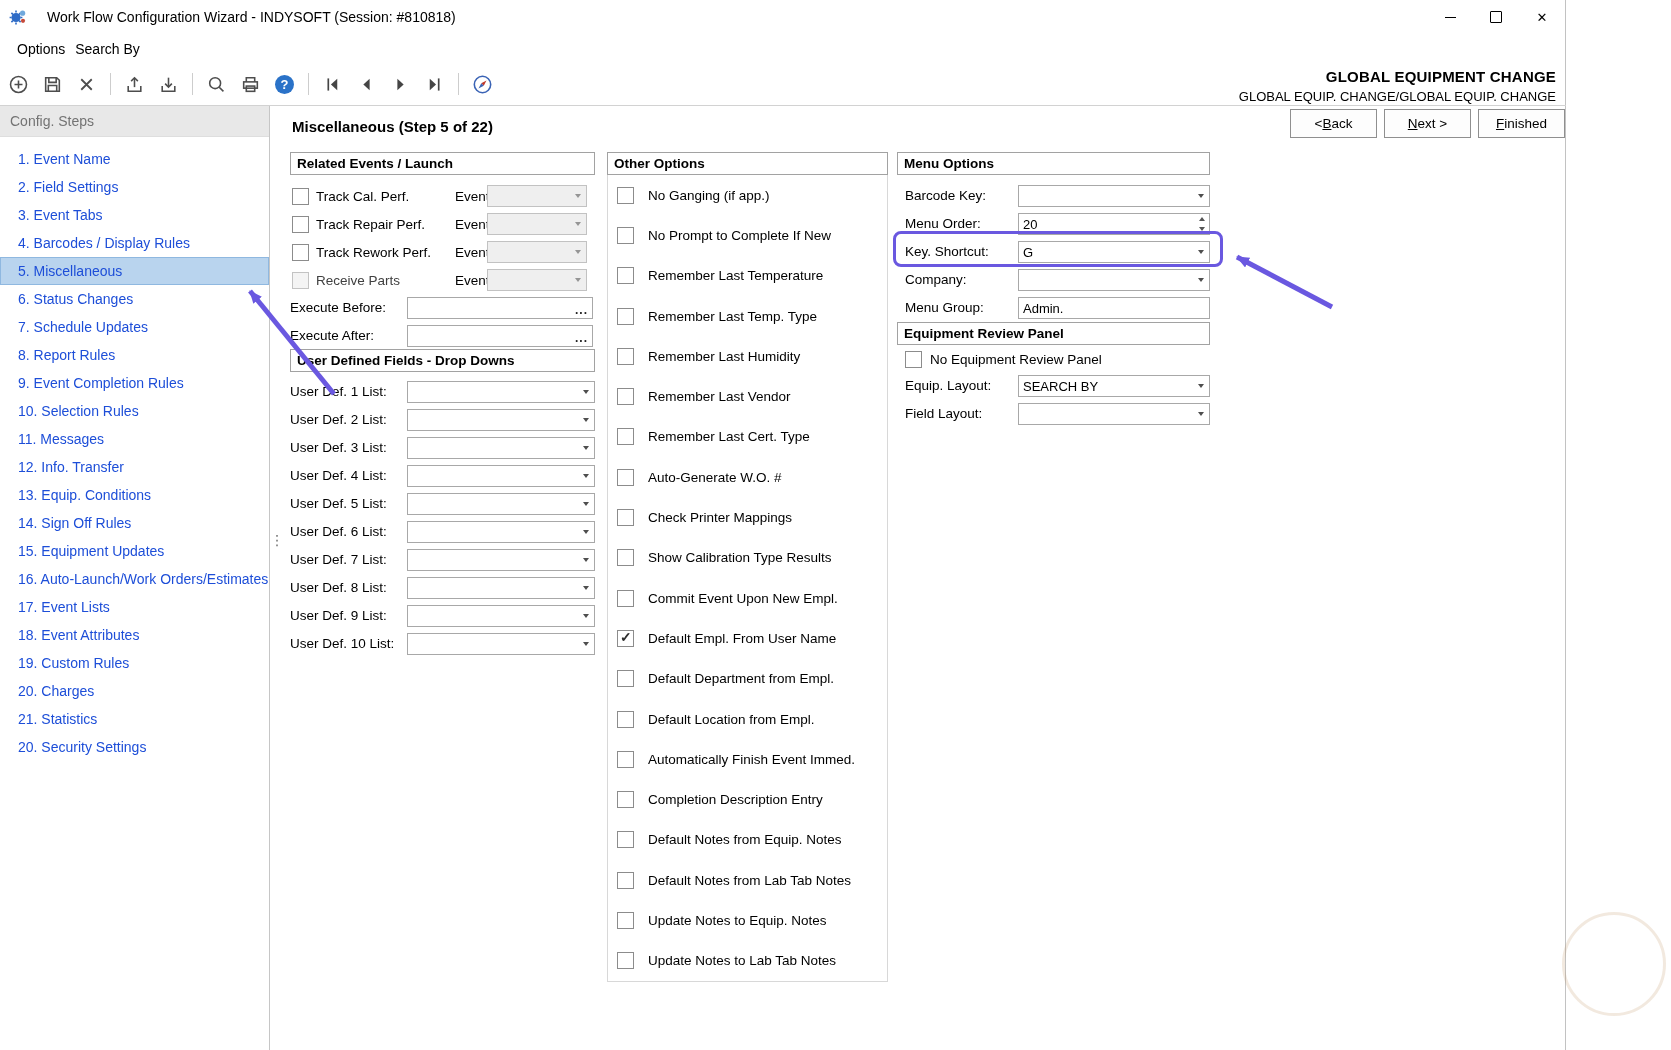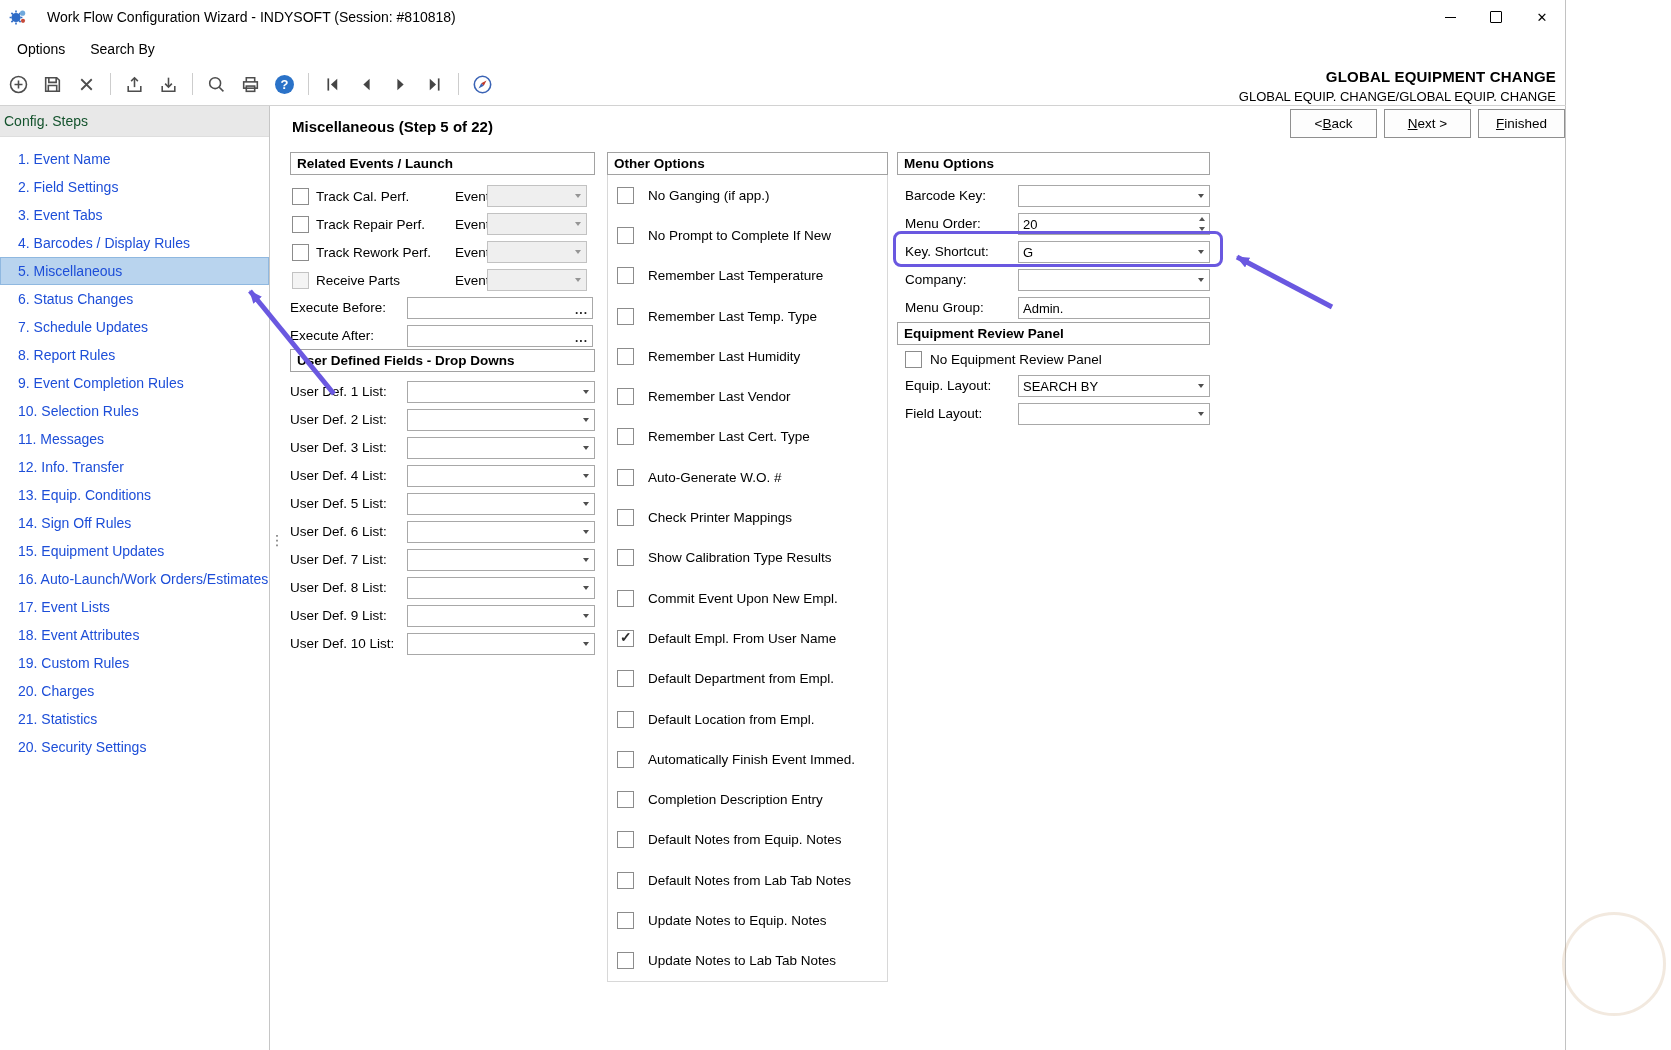--- a/index.html
+++ b/index.html
@@ -14,42 +14,42 @@
   .app-icon { width:22px; height:22px; margin-left:7px; display:flex; align-items:center; justify-content:center; }
   .title-text { margin-left:6px; font-size:14px; }
   .win-btns { position:absolute; right:0; top:0; height:34px; display:flex; }
   .titlebar-btn { width:46px; height:34px; display:flex; align-items:center; justify-content:center; cursor:default; }
   .titlebar-btn.min::after { content:""; width:11px; height:1px; background:#000; }
   .titlebar-btn.max::after { content:""; width:10px; height:10px; border:1px solid #000; border-radius:1px; }
   .titlebar-btn.close::after { content:"\2715"; font-size:13px; }
 
   
   .menubar { position:absolute; top:34px; left:0; right:0; height:30px; display:flex; align-items:center;
-             padding-left:12px; gap:15px; font-size:14px; }
+             padding-left:12px; font-size:14px; }
   .menu-item { padding:3px 5px; }
 
   
   .toolbar { position:absolute; top:64px; left:6px; height:40px; display:flex; align-items:center; gap:9px; }
   .tb-icon { width:25px; height:25px; display:flex; align-items:center; justify-content:center; }
   .tb-sep { width:1px; height:22px; background:#cdcdcd; margin:0 2px; }
   .ic { stroke:#4d4d4d; fill:none; stroke-width:1.5; }
   .help-icon { width:19px; height:19px; border-radius:50%; background:#2a72c8; display:flex; align-items:center;
                justify-content:center; }
   .help-icon::after { content:"?"; color:#fff; font-size:13px; font-weight:bold; }
 
   .hdr-right { position:absolute; top:68px; right:9px; text-align:right; }
   .hdr-title { font-size:15px; font-weight:bold; letter-spacing:.2px; }
   .hdr-sub { font-size:13px; margin-top:4px; }
 
   .top-divider { position:absolute; top:105px; left:0; width:1566px; height:1px; background:#d2d2d2; }
 
   
   .sidebar { position:absolute; left:0; top:106px; width:270px; bottom:0; background:#fff;
              border-right:1px solid #c6c6c6; }
-  .sb-header { height:31px; background:#e8e8e8; line-height:31px; padding-left:4px; font-size:14px; color:#14532d;
+  .sb-header { height:31px; background:#e8e8e8; line-height:31px; padding-left:10px; font-size:14px; color:#737373;
                border-bottom:1px solid #dedede; }
   .side-list { margin-top:8px; }
   .side-item { height:28px; line-height:28px; padding-left:18px; font-size:14px; color:#1d4ed8; cursor:default; }
   .side-item.selected { background:#b9d4ee; box-shadow:inset 0 0 0 1px #8fb8e0; }
   .grip { position:absolute; left:270px; top:532px; width:10px; color:#6f6f6f; font-size:14px; }
   .grip::after { content:"\22EE"; }
 
   
   .page-heading { position:absolute; left:292px; top:118px; font-size:15px; font-weight:bold; }
   .nav-btns { position:absolute; left:1290px; top:109px; display:flex; gap:7px; }
@@ -79,21 +79,21 @@
 
   
   .col { position:absolute; top:152px; }
   .col1 { left:290px; width:305px; }
   .re-rows { position:absolute; top:30px; left:0; right:8px; }
   .re-row { height:28px; display:flex; align-items:center; position:relative; }
   .re-row .cb { margin-left:2px; }
   .re-lbl { margin-left:7px; }
   .re-event { position:absolute; left:165px; }
   .re-combo { position:absolute; left:197px; top:3px; width:100px; }
-  .re-row.disabled .re-lbl { color:#000000; }
+  .re-row.disabled .re-lbl { color:#404040; }
   .re-row.disabled .cb { border-color:#c3c3c3; background:#f4f4f4; }
   .exec-row { position:absolute; left:0; right:0; height:28px; }
   .exec-row .lbl { line-height:28px; }
   .exec-box { position:absolute; left:117px; right:2px; top:3px; height:22px; }
   .dots { position:absolute; right:4px; bottom:1px; font-size:12px; font-weight:bold; letter-spacing:1px; color:#222; }
   .udf-rows { position:absolute; left:0; right:0; }
   .udf-row { height:28px; position:relative; }
   .udf-row .lbl { line-height:28px; }
   .udf-combo { position:absolute; left:117px; right:0; top:3px; }
 

